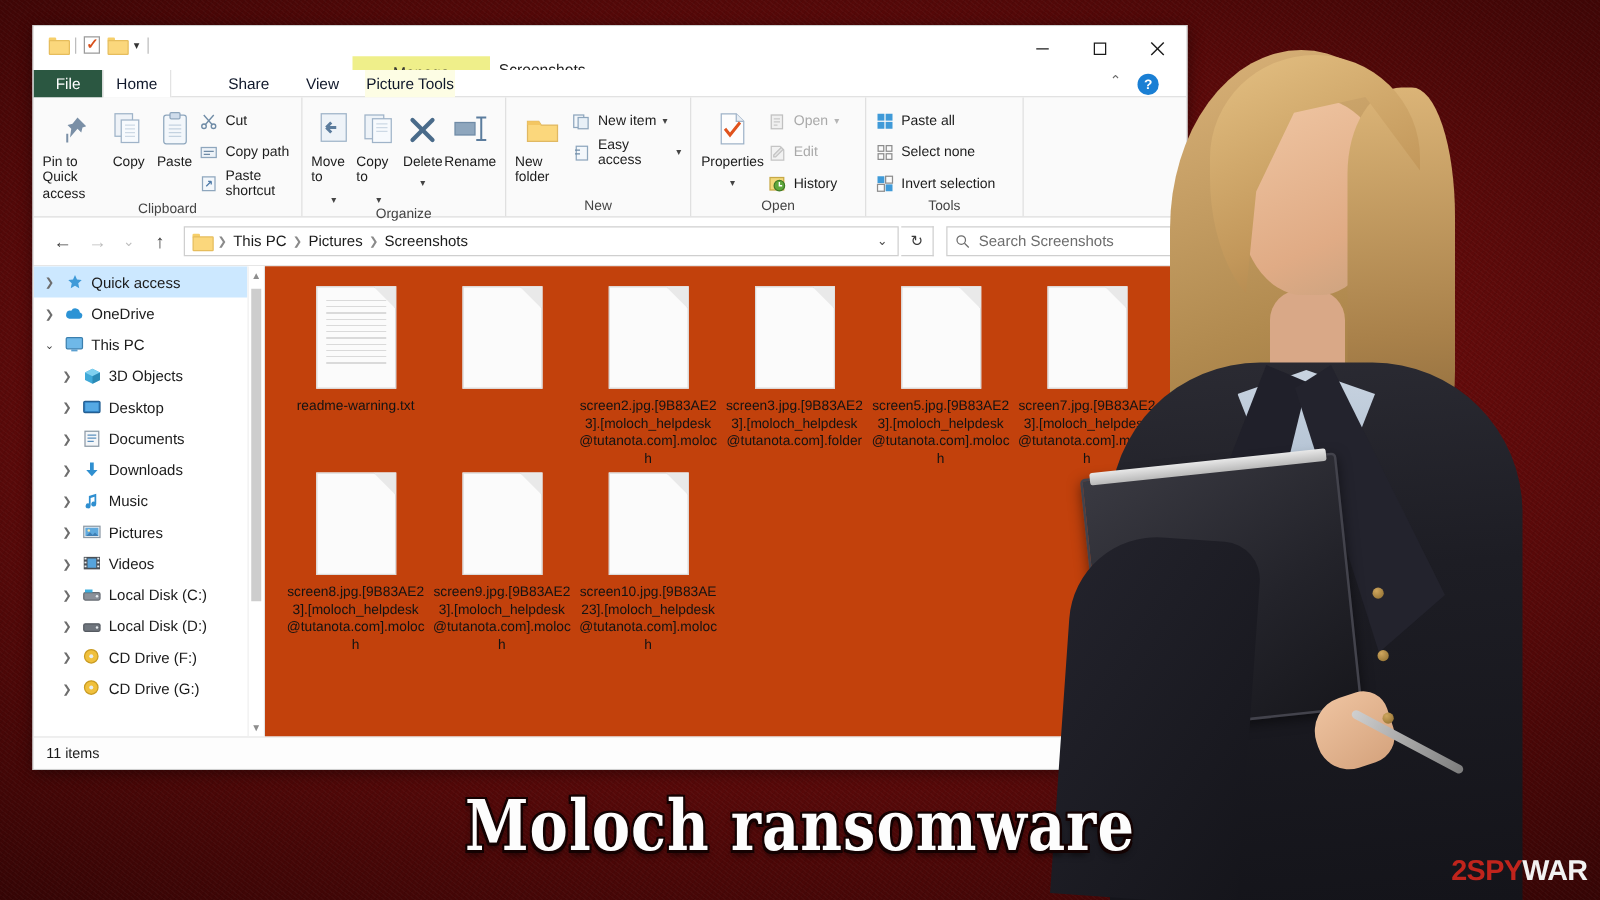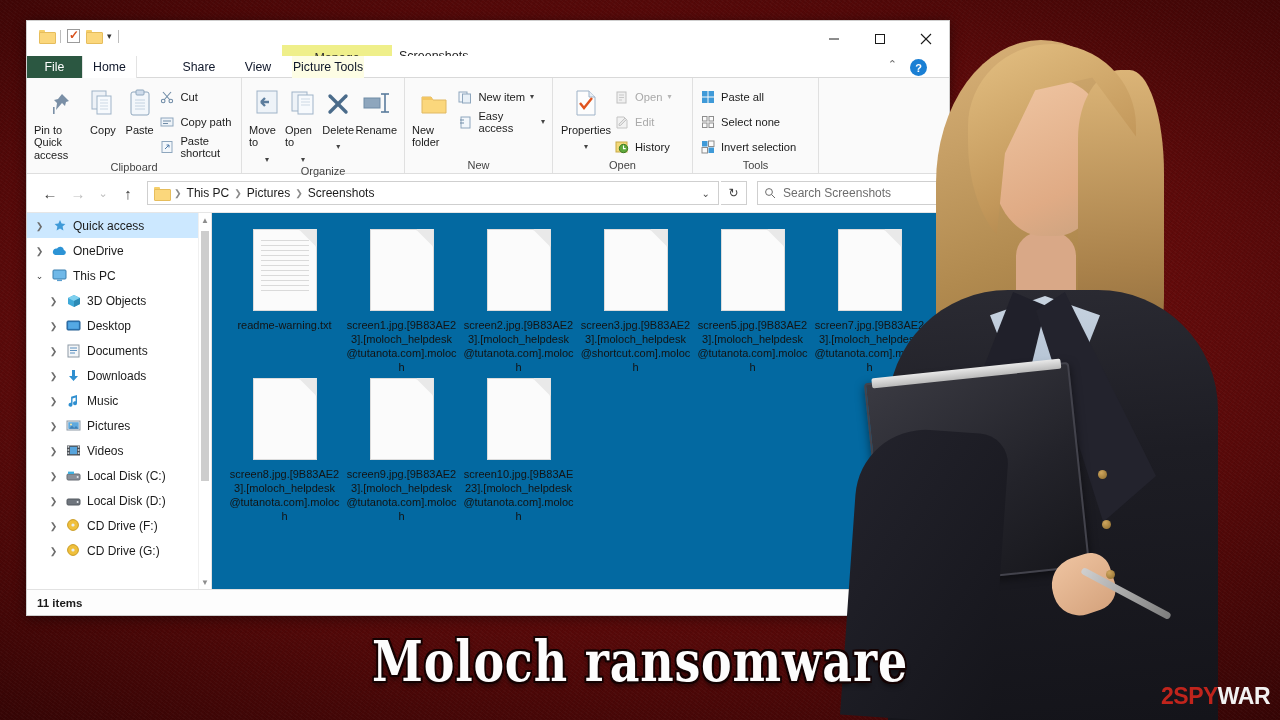--- a/index.html
+++ b/index.html
@@ -116,21 +116,21 @@
   .navitem.ind1{ padding-left:20px; }
   .chev{ width:13px;flex:0 0 13px; font-size:9px; color:#6d6d6d; display:flex; align-items:center; justify-content:center;}
   .chev.open{ color:#3a3a3a; }
   .nico{ width:17px;flex:0 0 17px; height:16px; display:flex; align-items:center; justify-content:center;}
   .scrollbar{ position:absolute; right:0; top:0; bottom:0; width:13px; background:#fff; border-left:1px solid #f0f0f0;}
   .sb-arrow{ height:14px; display:flex; align-items:center; justify-content:center; font-size:8px; color:#8d8d8d;}
   .sb-arrow.bot{ position:absolute; bottom:0; left:0; right:0;}
   .sb-thumb{ position:absolute; left:2px; right:2px; top:18px; height:250px; background:#cdcdcd; }
 
   
-  .files{ flex:1; background:#0369a1; position:relative; padding:12px 0 0 14px; }
+  .files{ flex:1; background:#c2410c; position:relative; padding:12px 0 0 14px; }
   .grid{ display:flex; flex-wrap:wrap; }
   .tile{ width:117px; padding:4px 3px 0 3px; display:flex; flex-direction:column; align-items:center; }
   .tile .thumb{ width:64px; height:82px; position:relative; }
   .doc{
     width:64px;height:82px; background:#fbfbfb; border:1px solid #dcdcdc;
     position:relative;
   }
   .doc .fold{
     position:absolute; right:-1px; top:-1px; width:18px;height:18px;
     background:#e9e9e9; border-left:1px solid #dcdcdc; border-bottom:1px solid #dcdcdc;
@@ -138,21 +138,21 @@
   }
   .doc.lines::after{
     content:""; position:absolute; left:7px; right:7px; top:10px; bottom:16px;
     background:repeating-linear-gradient(180deg,#dadada 0 1px, transparent 1px 5px);
   }
   .fname{ margin-top:7px; font-size:11px; line-height:14px; text-align:center; color:#131313; word-break:break-all;}
 
   
   .status{
     flex:0 0 26px; border-top:1px solid #e2e2e2; background:#fdfdfd;
-    display:flex; align-items:center; padding:0 10px; font-size:11.5px; color:#1b1b1b;font-weight:bold;
+    display:flex; align-items:center; padding:0 10px; font-size:11.5px; color:#1b1b1b;
   }
   .viewbtns{ margin-left:auto; display:flex; gap:4px; align-items:center;}
   .vbtn{ width:22px;height:20px; display:flex; align-items:center; justify-content:center;}
   .vbtn.active{ background:#cce8ff; border:1px solid #7fbdf0;}
 
   
   .person{ position:absolute; left:840px; top:0; width:440px; height:720px; overflow:hidden; }
   .p-hair-back{ position:absolute; left:96px; top:40px; width:210px; height:380px; border-radius:110px 110px 80px 80px/150px 150px 90px 90px; background:linear-gradient(160deg,#d9b279,#b18a4f 55%,#8e6b37); }
   .p-neck{ position:absolute; left:176px; top:232px; width:60px; height:90px; background:#d9a887; border-radius:24px;}
   .p-torso{
@@ -368,21 +368,21 @@
             <svg width="30" height="28" viewBox="0 0 30 28">
                 <rect x="4" y="3" width="15" height="19" fill="#eef3f8" stroke="#9fb3c8"></rect>
                 <rect x="10" y="6" width="15" height="19" fill="#f7fafd" stroke="#9fb3c8"></rect>
                 <g stroke="#cdd9e5">
                   <line x1="13" y1="10" x2="22" y2="10"></line>
                   <line x1="13" y1="13" x2="22" y2="13"></line>
                   <line x1="13" y1="16" x2="22" y2="16"></line>
                 </g>
               </svg>
           </span>
-          <span>Open to</span>
+          <span>Copy to</span>
           <span class="caret">▾</span>
         </div>
         <div class="bigbtn" style="width:40px">
           <span class="ic">
             <svg width="26" height="26" viewBox="0 0 26 26">
                 <g stroke="#4a6b8a" stroke-width="3.4" stroke-linecap="round">
                   <line x1="5" y1="5" x2="21" y2="21"></line>
                   <line x1="21" y1="5" x2="5" y2="21"></line>
                 </g>
               </svg>
@@ -754,39 +754,38 @@
           </div>
           <div class="fname">readme-warning.txt</div>
         </div>
 
         <div class="tile">
           <div class="thumb">
             <div class="doc">
                 <div class="fold"></div>
               </div>
           </div>
-          <div class="fname">screen1.jpg.[9B83AE23].[moloch_helpdesk@tutanota.com].moloch</div>
         </div>
 
         <div class="tile">
           <div class="thumb">
             <div class="doc">
                 <div class="fold"></div>
               </div>
           </div>
           <div class="fname">screen2.jpg.[9B83AE23].[moloch_helpdesk@tutanota.com].moloch</div>
         </div>
 
         <div class="tile">
           <div class="thumb">
             <div class="doc">
                 <div class="fold"></div>
               </div>
           </div>
-          <div class="fname">screen3.jpg.[9B83AE23].[moloch_helpdesk@shortcut.com].moloch</div>
+          <div class="fname">screen3.jpg.[9B83AE23].[moloch_helpdesk@tutanota.com].folder</div>
         </div>
 
 
         <div class="tile">
           <div class="thumb">
             <div class="doc">
                 <div class="fold"></div>
               </div>
           </div>
           <div class="fname">screen5.jpg.[9B83AE23].[moloch_helpdesk@tutanota.com].moloch</div>

